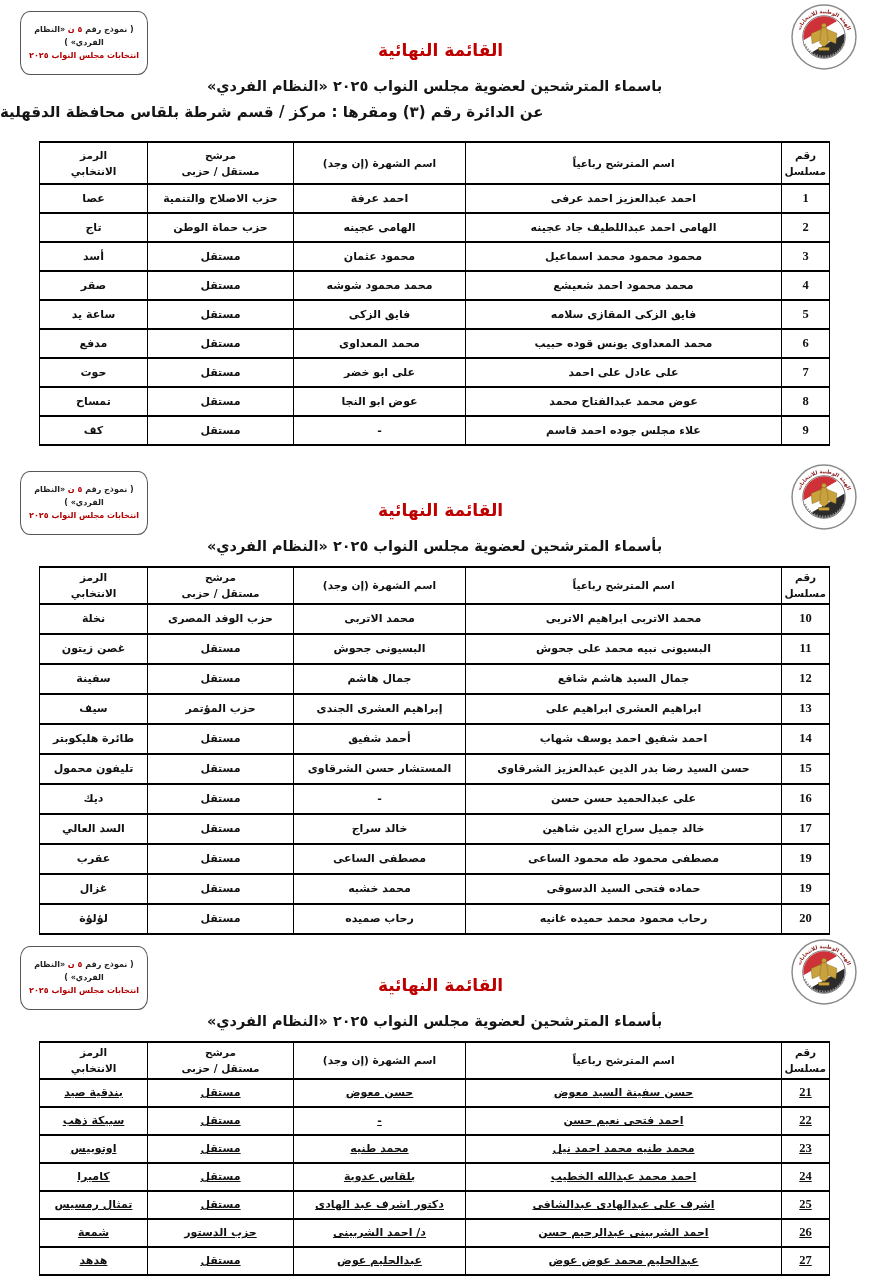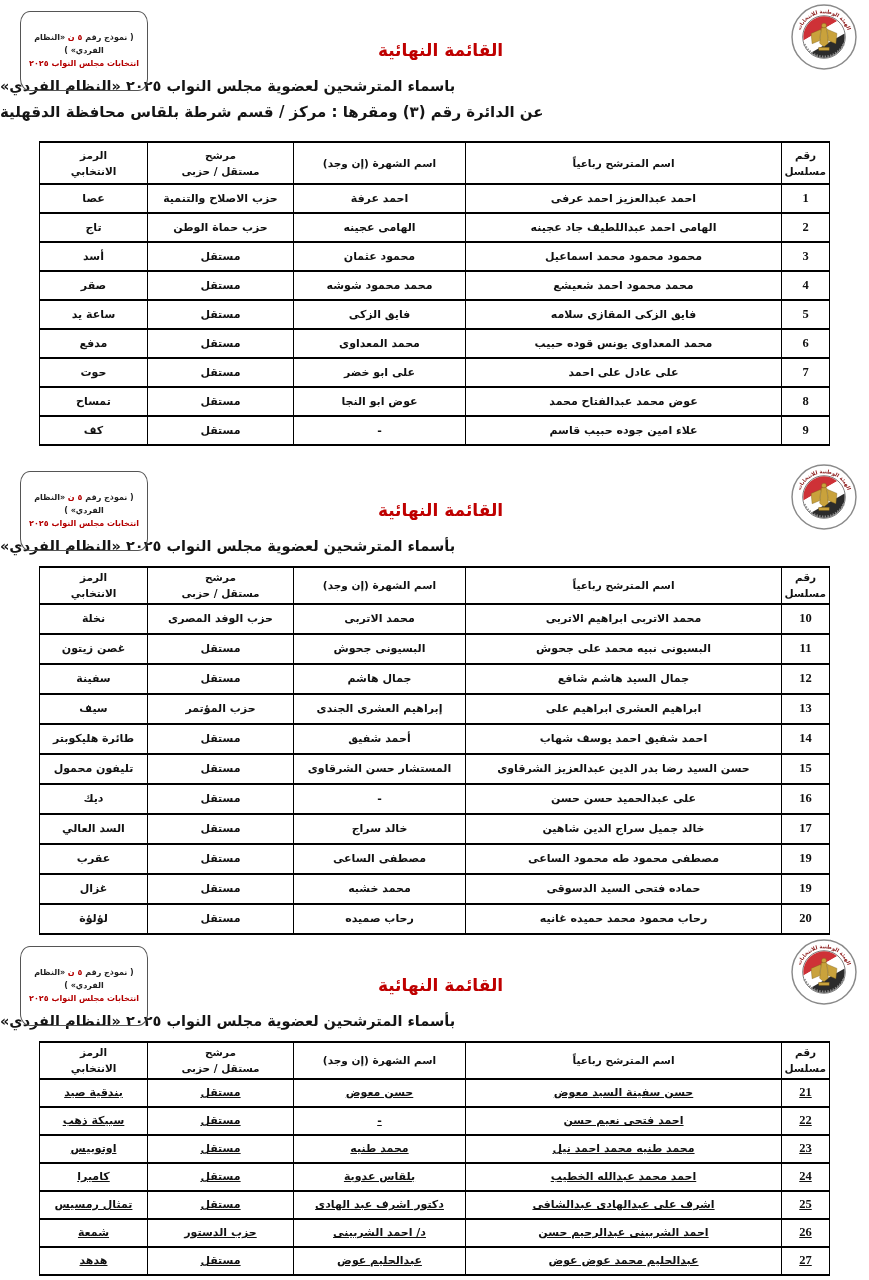--- a/index.html
+++ b/index.html
@@ -10,36 +10,36 @@
   }
   .section{position:absolute;left:0;width:100%;}
   #sec1{top:0;height:460px;}
   #sec2{top:460px;height:475px;}
   #sec3{top:935px;height:345px;}
 
   
   .stamp{
     position:absolute;top:11px;left:20px;width:122px;
     border:1px solid #555;border-radius:10px/12px;
-    padding:20px 2px;text-align:center;
+    padding:12px 2px;text-align:center;
     font-size:8px;font-weight:bold;line-height:1.6;
   }
   .stamp .l1{color:#222;}
   .stamp .l1 .red{color:#b40000;}
   .stamp .l2{color:#b40000;}
 
   
   .logo{position:absolute;top:4px;right:12px;width:66px;height:66px;}
 
   .title{
     padding-top:40px;text-align:center;
     font-size:17px;font-weight:bold;color:#bf0000;letter-spacing:.5px;padding-left:12px;
   }
   .subtitle{
-    margin-top:18px;text-align:left;
+    margin-top:18px;text-align:center;
     font-size:14.5px;font-weight:bold;color:#151515;
   }
   .district{
     margin-top:9px;text-align:left;
     font-size:15px;font-weight:bold;color:#151515;
   }
 
   table.cand{
     margin:12px auto 0;width:790px;
     border-collapse:collapse;table-layout:fixed;background:#fff;
@@ -174,21 +174,21 @@
           </tr>
           <tr>
             <td class="c-serial">8</td>
             <td class="c-name">عوض محمد عبدالفتاح محمد</td>
             <td class="c-nickname">عوض ابو النجا</td>
             <td class="c-party">مستقل</td>
             <td class="c-symbol">تمساح</td>
           </tr>
           <tr>
             <td class="c-serial">9</td>
-            <td class="c-name">علاء امين جوده حبيب قاسم</td>
+            <td class="c-name">علاء مجلس جوده احمد قاسم</td>
             <td class="c-nickname">-</td>
             <td class="c-party">مستقل</td>
             <td class="c-symbol">كف</td>
           </tr>
         </tbody>
     </table>
   </div>
 
   <div class="section" id="sec2">
     <div class="stamp">

